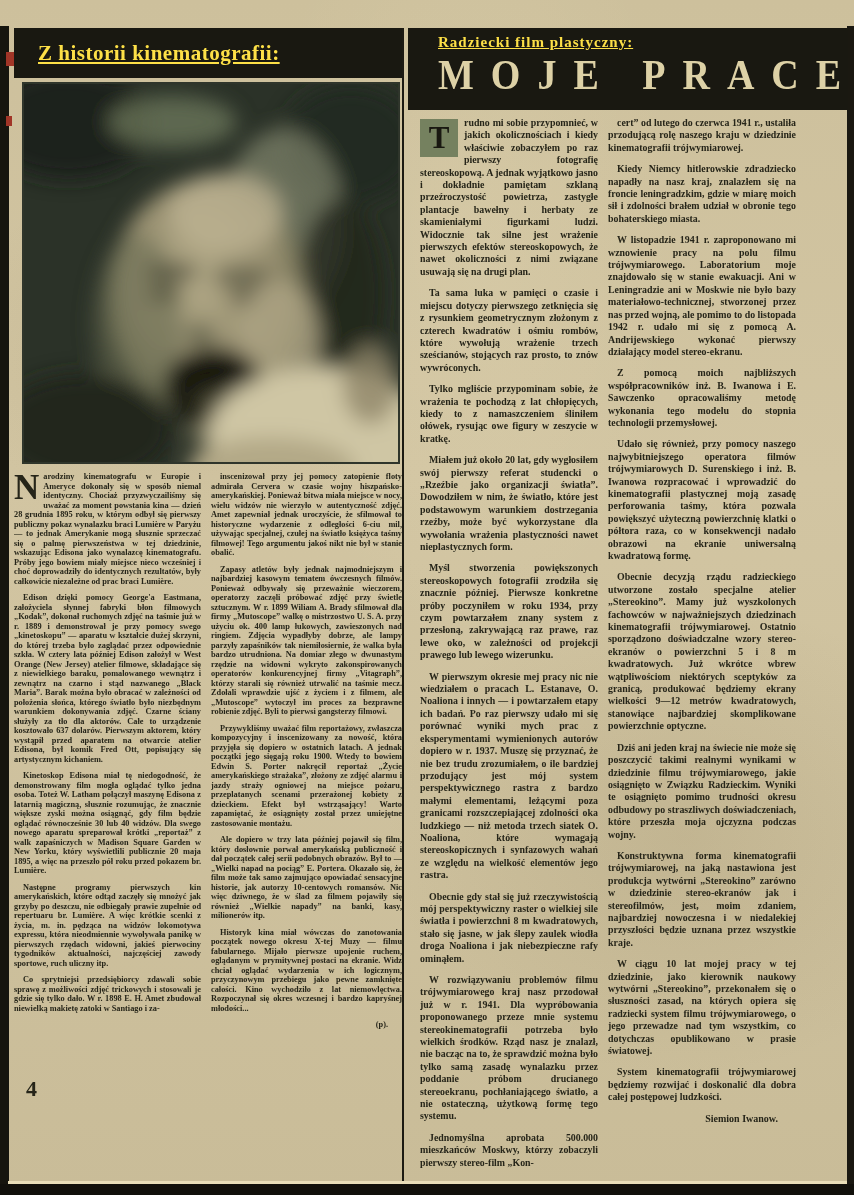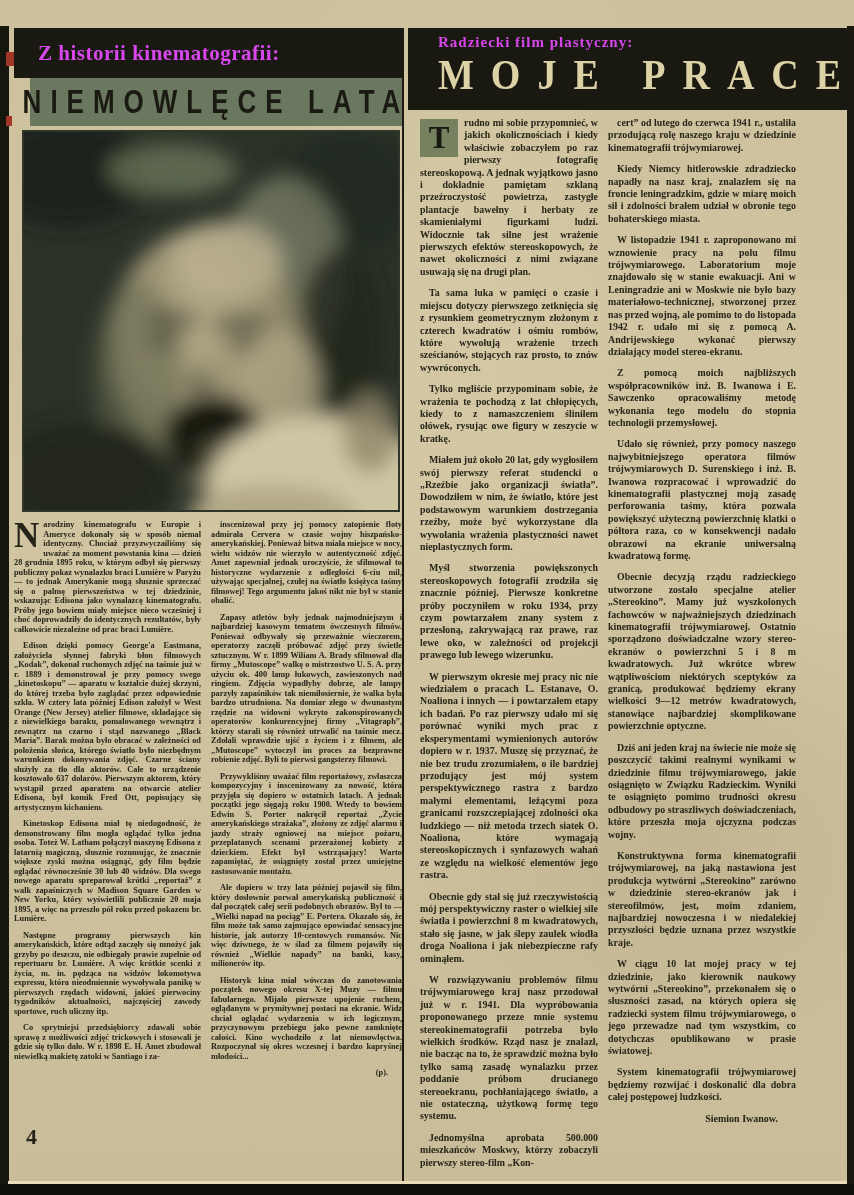--- a/index.html
+++ b/index.html
@@ -18,21 +18,21 @@
   .edge-right{position:absolute;right:0;top:26px;bottom:0;width:7px;background:#1a1811;}
   .edge-bottom{position:absolute;left:0;right:0;bottom:0;height:11px;background:#11100b;}
   .rule-cream{position:absolute;left:8px;right:7px;bottom:11px;height:3px;background:#e8ddb8;}
   .red-mark1{position:absolute;left:6px;top:52px;width:8px;height:14px;background:#a13527;}
   .red-mark2{position:absolute;left:6px;top:116px;width:6px;height:10px;background:#a13527;}
   .divider{position:absolute;left:402px;top:28px;width:2px;height:1153px;background:#1c1a12;}
 
   
   .art-left{position:absolute;left:14px;top:28px;width:388px;}
   .kicker-box-l{background:#191811;height:50px;display:flex;align-items:center;padding-left:24px;box-sizing:border-box;}
-  .kicker{color:#d946ef;font-weight:bold;font-size:21px;letter-spacing:.5px;white-space:nowrap;}
+  .kicker{color:#fde047;font-weight:bold;font-size:21px;letter-spacing:.5px;white-space:nowrap;text-decoration:underline;}
   .green-band{background:#6a785f;height:48px;margin-left:16px;display:flex;align-items:center;justify-content:center;}
   .title-big{font-family:"Liberation Sans",sans-serif;font-weight:bold;color:#1b1a12;
     font-size:26px;letter-spacing:9px;white-space:nowrap;display:inline-block;transform:scaleY(1.25);}
   .title-line2-wrap{height:32px;display:flex;align-items:center;justify-content:flex-start;padding-left:8px;}
   .title-line2-wrap .title-big{font-size:25px;letter-spacing:4px;}
   .photo-frame{margin:4px 0 0 8px;width:378px;height:382px;border:2px solid #2f352b;box-sizing:border-box;background:#2b3228;}
   .photo-frame svg{display:block;width:100%;height:100%;}
   .cols{display:flex;gap:10px;margin-top:8px;}
   .cols .col{text-align:justify;}
   .art-left .col1{width:187px;}
@@ -69,23 +69,20 @@
   <div class="edge-right"></div>
   <div class="rule-cream"></div>
   <div class="edge-bottom"></div>
   <div class="red-mark1"></div>
   <div class="red-mark2"></div>
   <div class="divider"></div>
 
   <div class="art-left">
     <div class="kicker-box-l">
       <span class="kicker">Z historii kinematografii:</span>
-    </div>
-    <div class="green-band">
-      <span class="title-big">NIEMOWLĘCE LATA</span>
     </div>
 
     <div class="photo-frame">
       <svg viewBox="0 0 378 378" preserveAspectRatio="none" aria-hidden="true">
         <defs>
           <filter id="soft" x="-30%" y="-30%" width="160%" height="160%">
             <feGaussianBlur stdDeviation="10"></feGaussianBlur>
           </filter>
           <radialGradient id="faceg" cx="45%" cy="40%" r="65%">
             <stop offset="0%" stop-color="#b3aa88"></stop>

